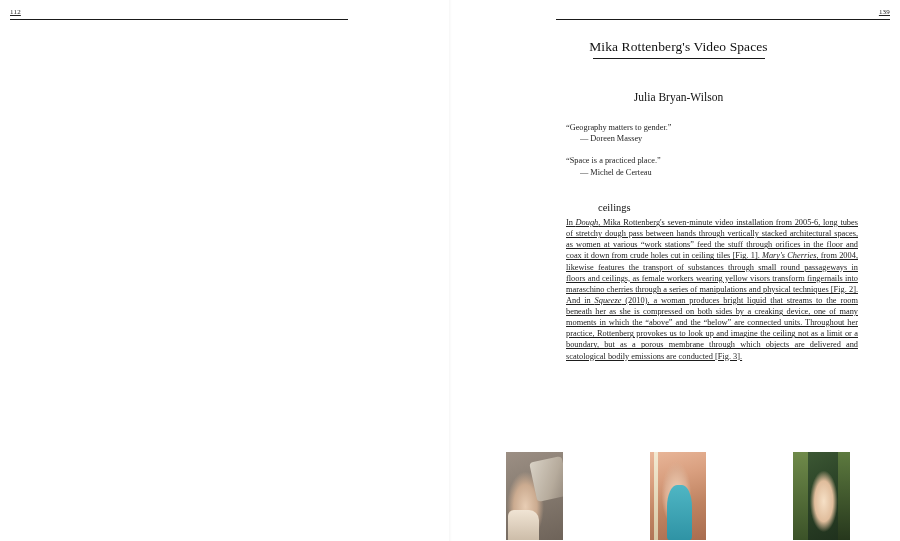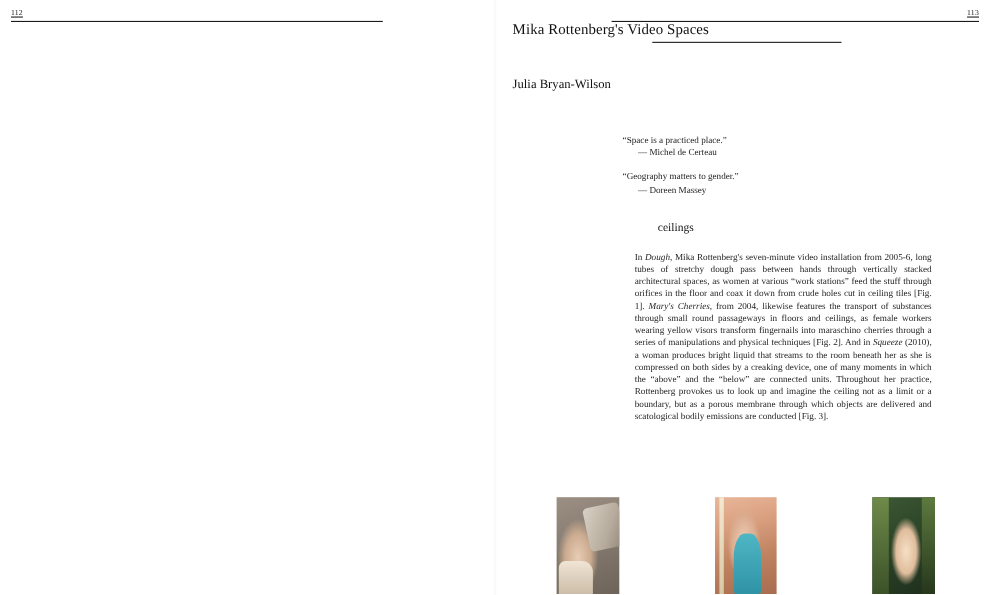--- a/index.html
+++ b/index.html
@@ -39,23 +39,23 @@
     background: #1a1a1a;
     top: 19px;
   }
   .rule-left  { left: 10px;  width: 338px; }
   .rule-right { left: 556px; width: 334px; }
 
   
   .title-block {
     position: absolute;
     left: 466px;
-    top: 19px;
+    top: 39px;
     width: 425px;
-    text-align: left;
+    text-align: center;
   }
   .article-title {
     font-size: 13.5px;
     letter-spacing: 0.1px;
     line-height: 1.25;
     color: #111;
   }
   .title-underline {
     width: 172px;
     height: 1px;
@@ -98,21 +98,21 @@
     position: absolute;
     left: 566px;
     top: 217px;
     width: 292px;
     font-size: 8.35px;
     line-height: 1.335;
     text-align: justify;
     color: #1d1d1d;
     hyphens: auto;
   }
-  .body-col p { margin: 11px; }
+  .body-col p { margin: 0; text-decoration: underline; }
   .body-col p + p { text-indent: 11px; }
   .body-col i { font-style: italic; }
 
   
   .figures {
     position: absolute;
     left: 466px;
     top: 436px;
     width: 424px;
     display: flex;
@@ -205,39 +205,39 @@
   }
 </style>
 </head>
 <body>
 
 <div class="page">
 
   <div class="gutter"></div>
 
   <div class="folio folio-left">112</div>
-  <div class="folio folio-right">113</div>
+  <div class="folio folio-right">139</div>
   <div class="rule rule-left"></div>
   <div class="rule rule-right"></div>
 
   <div class="title-block">
     <div class="article-title">Mika Rottenberg's Video Spaces</div>
     <div class="title-underline"></div>
     <div class="author">Julia Bryan-Wilson</div>
   </div>
 
   <div class="epigraphs">
     <div class="epigraph">
+      <span class="quote">“Geography matters to gender.”</span>
+      <span class="attrib">— Doreen Massey</span>
+    </div>
+    <div class="epigraph">
       <span class="quote">“Space is a practiced place.”</span>
       <span class="attrib">— Michel de Certeau</span>
     </div>
-    <div class="epigraph">
-      <span class="quote">“Geography matters to gender.”</span>
-      <span class="attrib">— Doreen Massey</span>
-    </div>
   </div>
 
   <div class="section-head">ceilings</div>
 
   <div class="body-col">
     <p id="para1"><span>In </span><i>Dough</i><span>, Mika Rottenberg's seven-minute video installation from 2005-6, long tubes of stretchy dough pass between hands through vertically stacked architectural spaces, as women at various “work stations” feed the stuff through orifices in the floor and coax it down from crude holes cut in ceiling tiles [Fig. 1]. </span><i>Mary's Cherries</i><span>, from 2004, likewise features the transport of substances through small round passageways in floors and ceilings, as female workers wearing yellow visors transform fingernails into maraschino cherries through a series of manipulations and physical techniques [Fig. 2]. And in </span><i>Squeeze</i><span> (2010), a woman produces bright liquid that streams to the room beneath her as she is compressed on both sides by a creaking device, one of many moments in which the “above” and the “below” are connected units. Throughout her practice, Rottenberg provokes us to look up and imagine the ceiling not as a limit or a boundary, but as a porous membrane through which objects are delivered and scatological bodily emissions are conducted [Fig. 3].</span></p>
   </div>
 
   <div class="figures">
     <figure class="figure">

